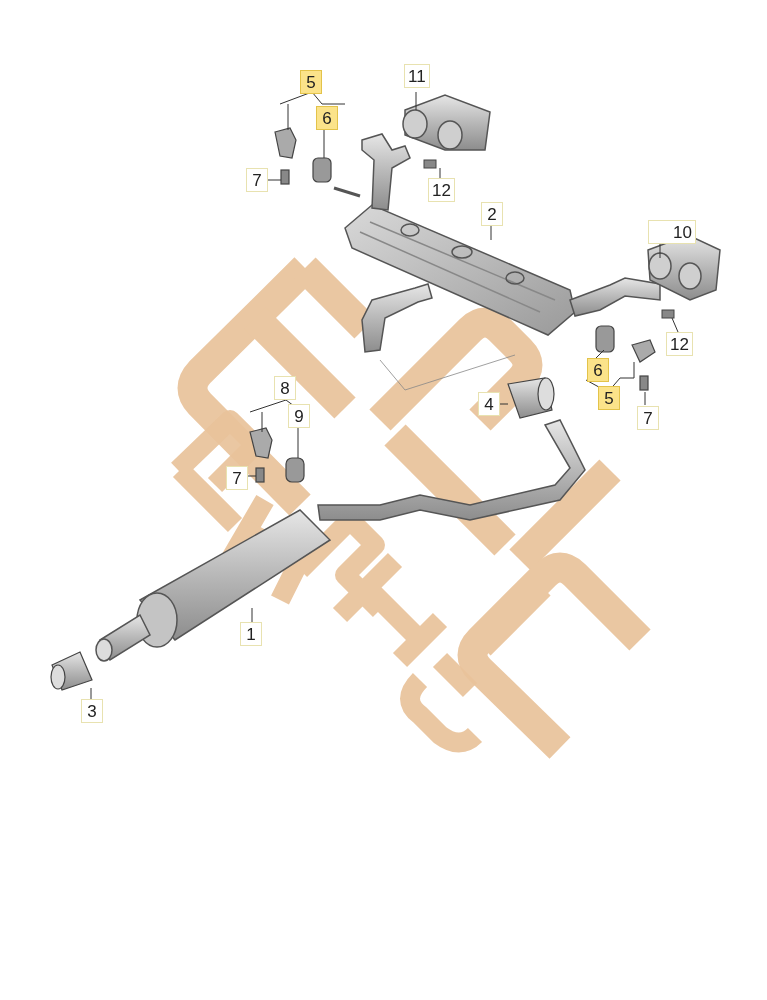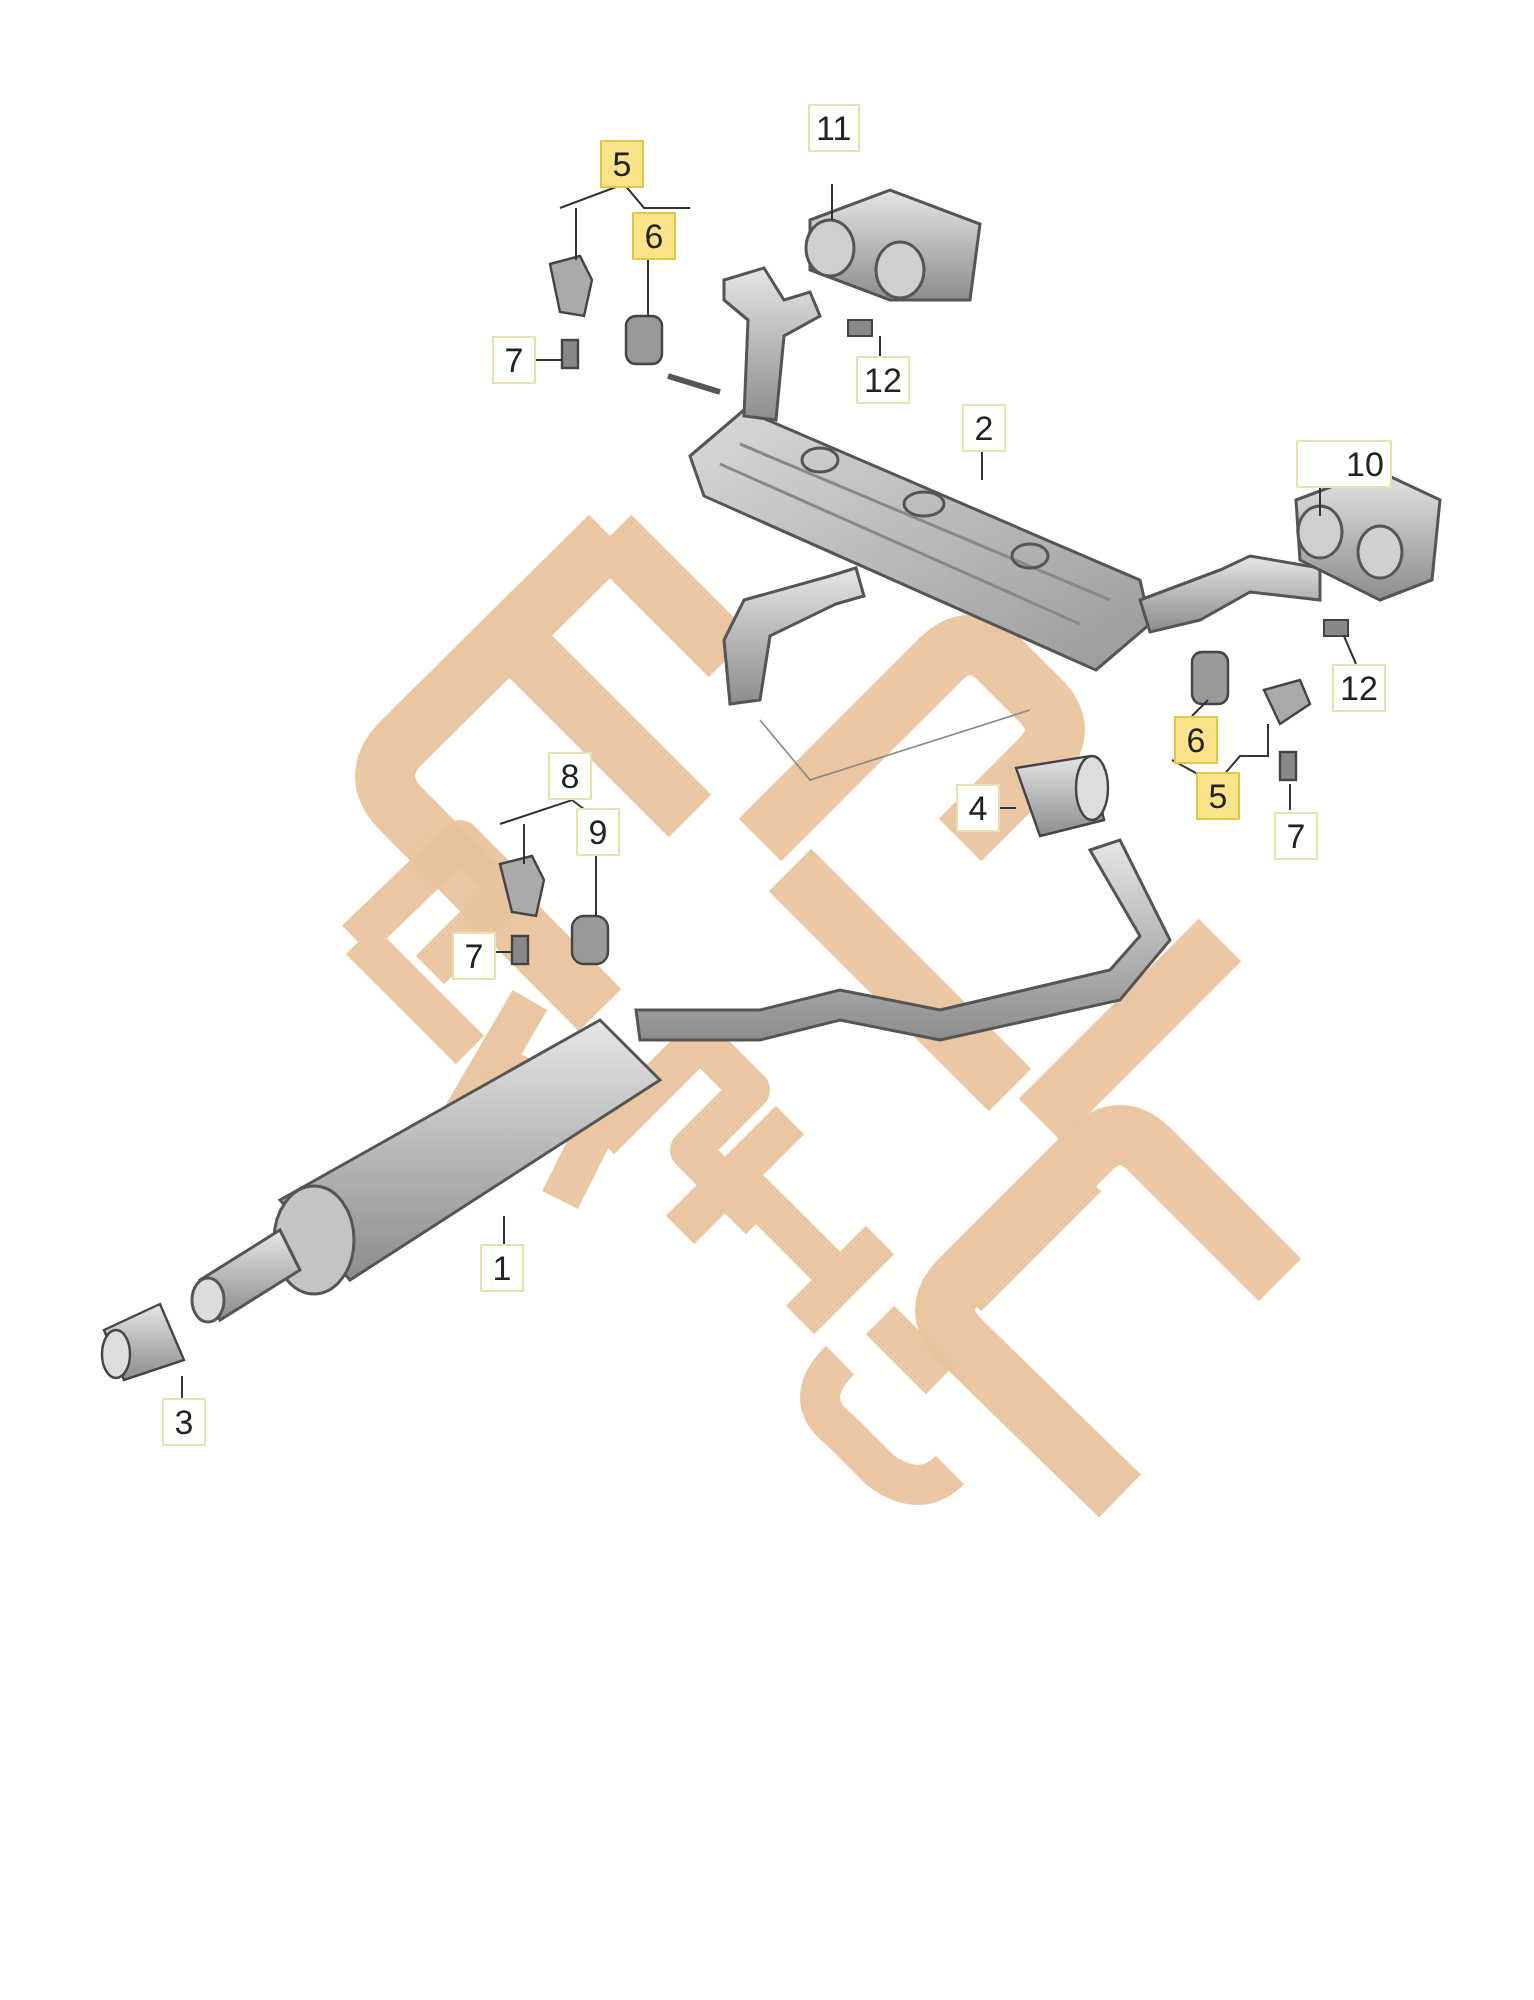--- a/index.html
+++ b/index.html
@@ -145,21 +145,21 @@
       <path d="M490 404 L508 404"></path>
       <path d="M250 412 L286 400 L302 412 M262 412 L262 432 M298 428 L298 458 M240 476 L256 476"></path>
       <path d="M252 622 L252 608"></path>
       <path d="M91 699 L91 688"></path>
     </g>
   </svg>
 
   <div class="callout hl" style="left:300px;top:70px;">5</div>
   <div class="callout hl" style="left:316px;top:106px;">6</div>
   <div class="callout" style="left:246px;top:168px;">7</div>
-  <div class="callout" style="left:404px;top:52px;">11</div>
+  <div class="callout" style="left:404px;top:64px;">11</div>
   <div class="callout" style="left:428px;top:178px;">12</div>
   <div class="callout" style="left:481px;top:202px;">2</div>
   <div class="callout" style="left:648px;top:220px;padding-left:24px;">10</div>
   <div class="callout" style="left:666px;top:332px;">12</div>
   <div class="callout hl" style="left:587px;top:358px;">6</div>
   <div class="callout hl" style="left:598px;top:386px;">5</div>
   <div class="callout" style="left:637px;top:406px;">7</div>
   <div class="callout" style="left:478px;top:392px;">4</div>
   <div class="callout" style="left:274px;top:376px;">8</div>
   <div class="callout" style="left:288px;top:404px;">9</div>

